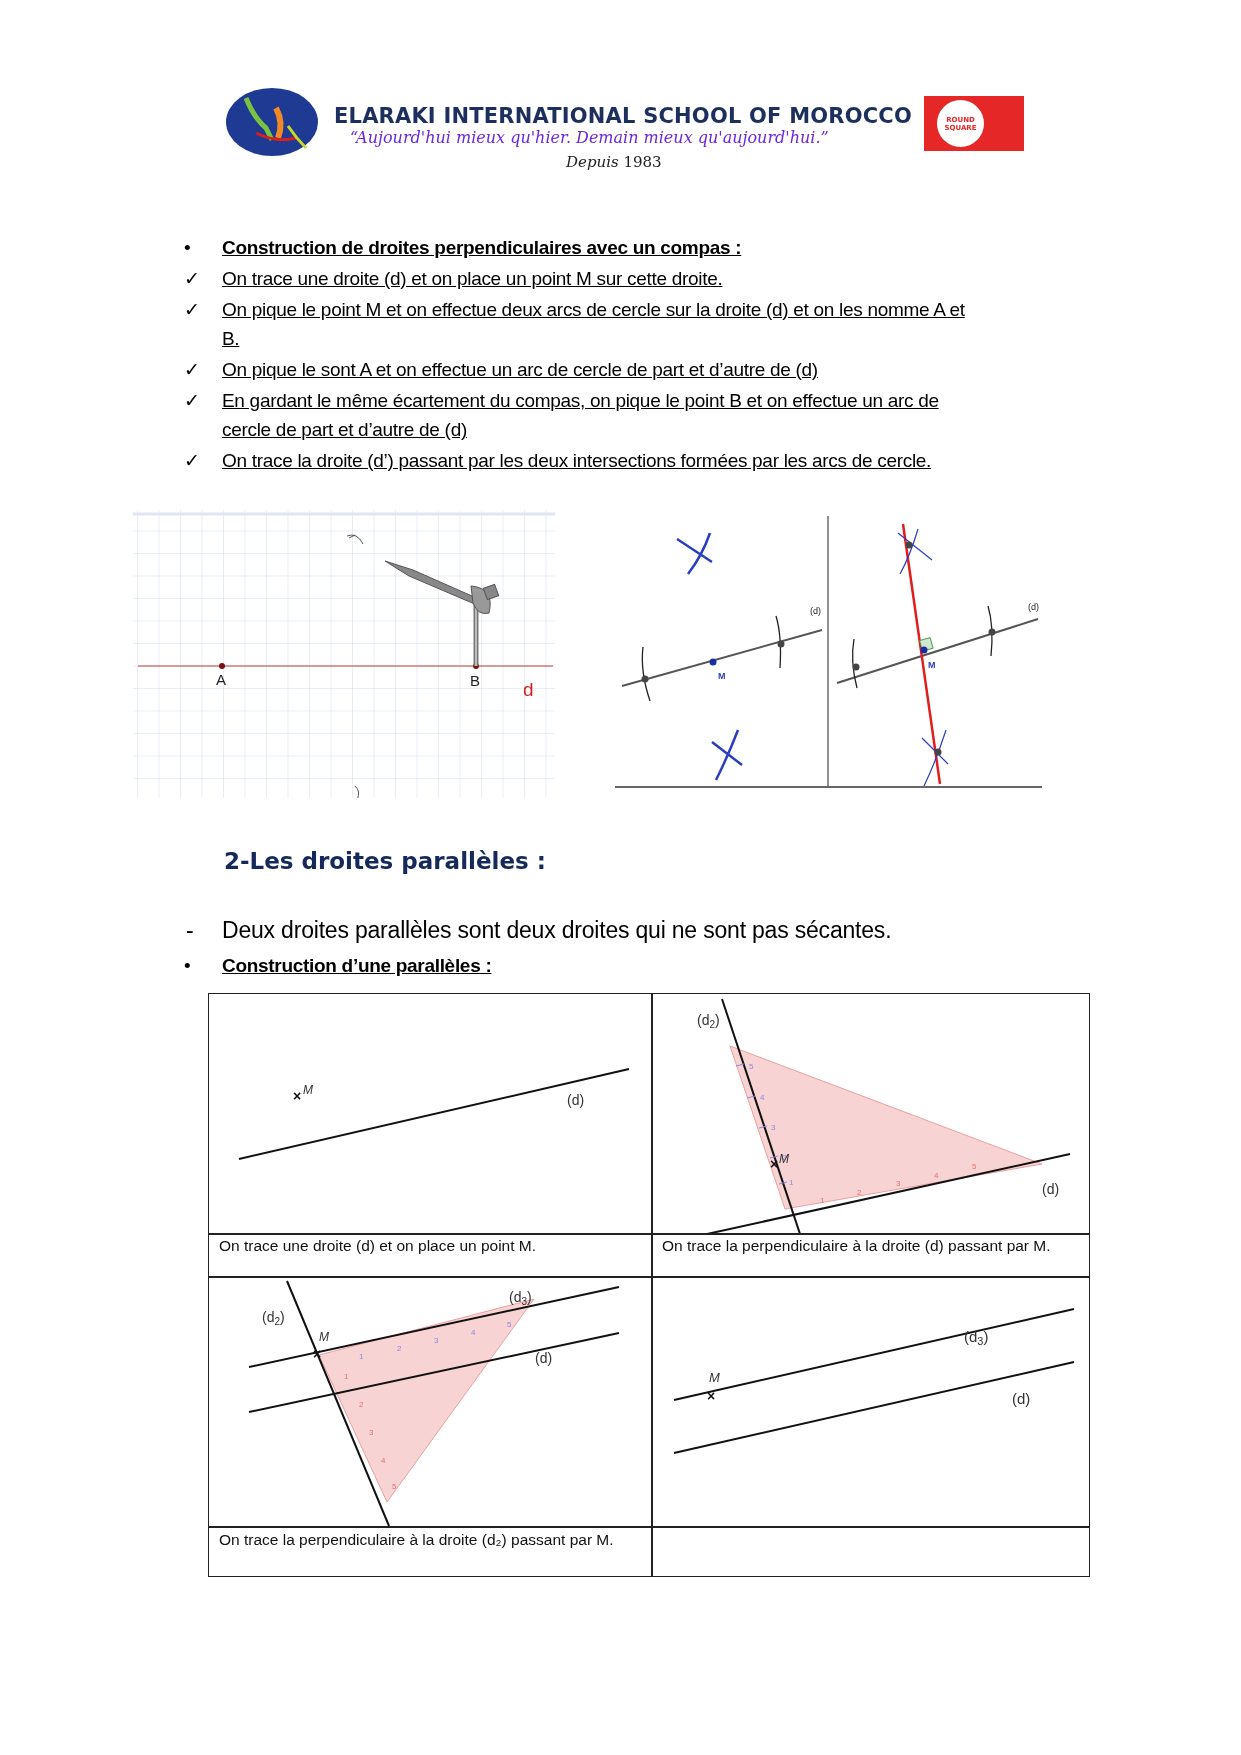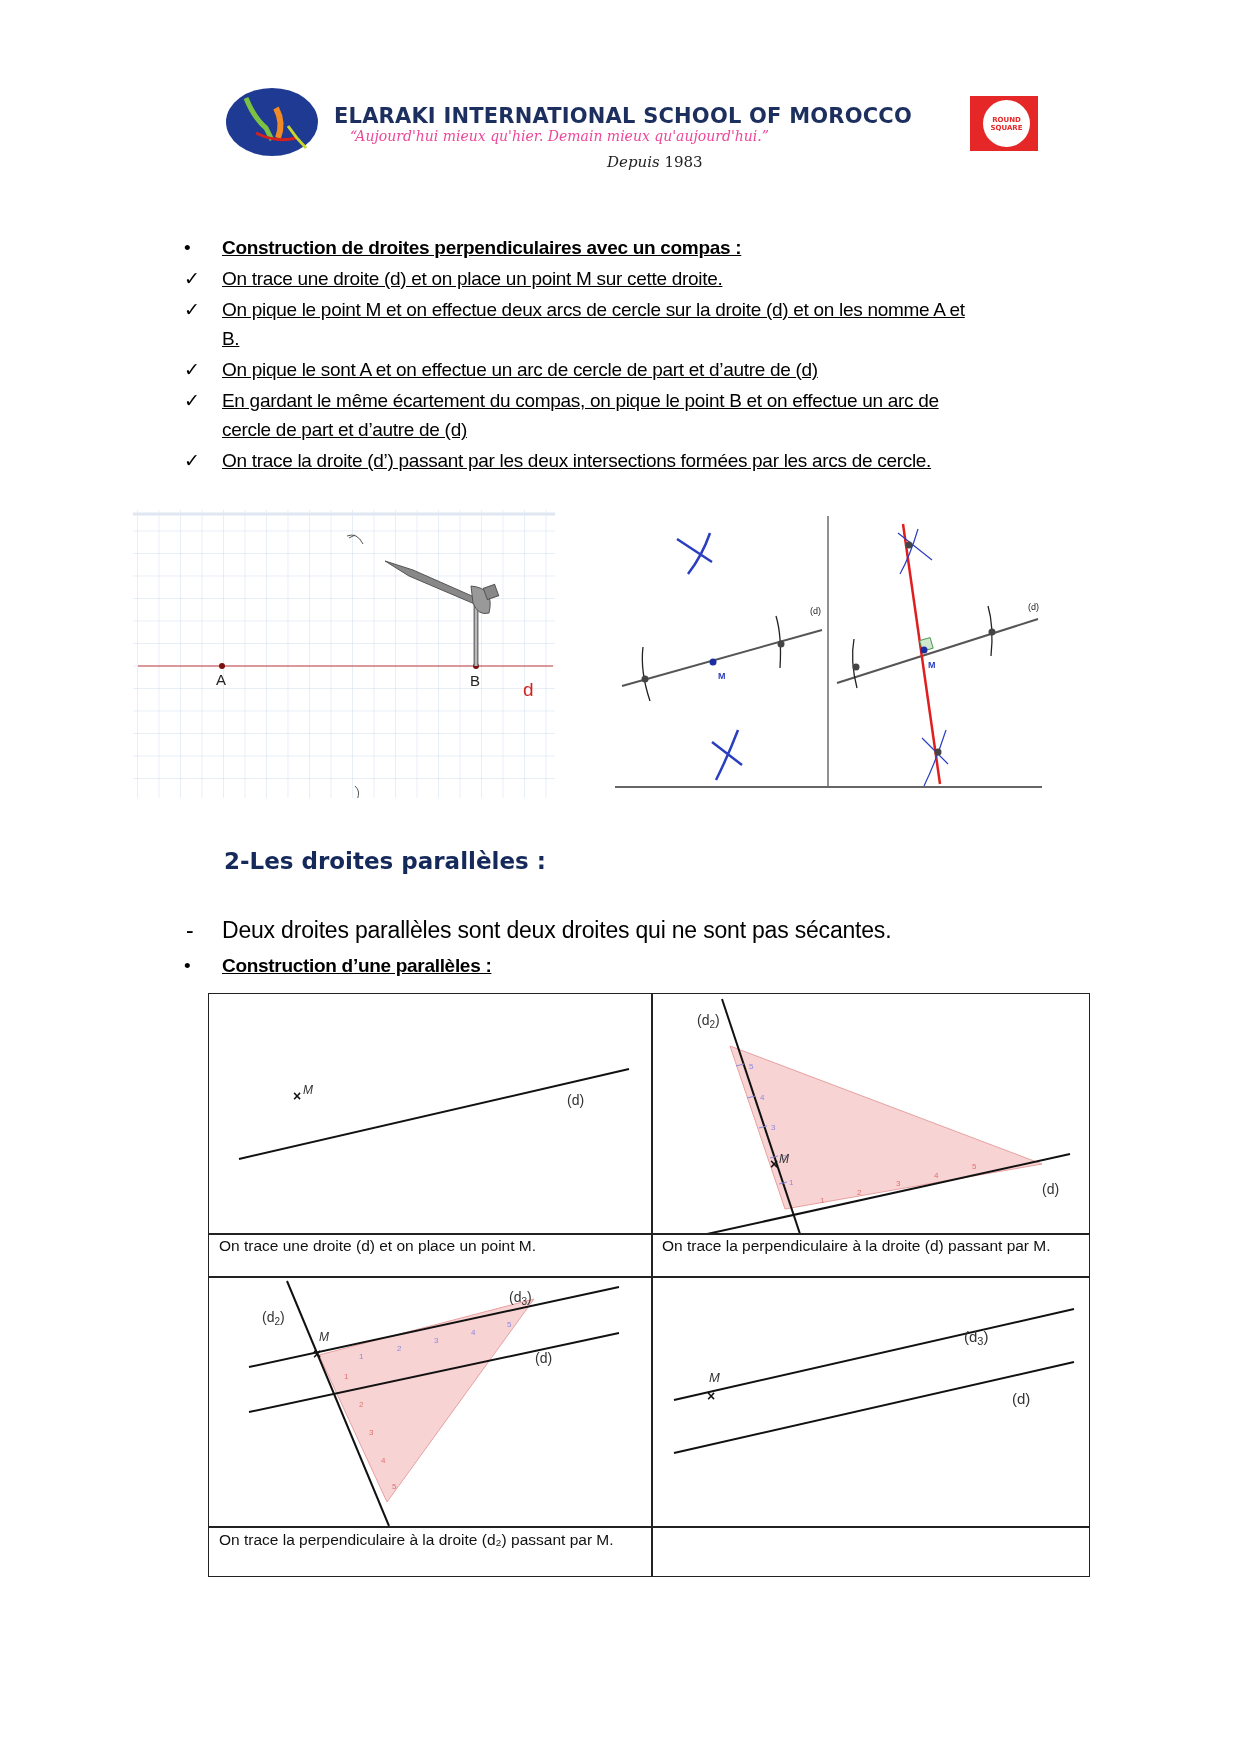--- a/index.html
+++ b/index.html
@@ -2,24 +2,24 @@
 <html><head>
 <meta charset="utf-8">
 <style>
   html, body { margin:0; padding:0; background:#ffffff; }
   body { width:1241px; height:1755px; position:relative; overflow:hidden; font-family:"Liberation Sans", sans-serif; color:#000; }
   .abs { position:absolute; }
 
   
   .logo-circle { left:226px; top:88px; width:92px; height:68px; border-radius:50%; background:#1f3a93; }
   .school-name { left:334px; top:104px; font-size:21px; font-weight:bold; color:#1c2f5e; letter-spacing:0.2px; font-family:"DejaVu Sans", sans-serif; white-space:nowrap; }
-  .motto { left:350px; top:128px; font-size:14px; font-style:italic; color:#ec4899; font-family:"DejaVu Serif", serif; white-space:nowrap; }
+  .motto { left:350px; top:128px; font-size:16px; font-style:italic; color:#6d28d9; font-family:"DejaVu Serif", serif; white-space:nowrap; }
   .depuis { left:566px; top:153px; font-size:15px; color:#222; font-family:"DejaVu Serif", serif; white-space:nowrap; }
-  .depuis i { font-style:italic;margin-left:41px; }
-  .rs-box { left:970px; top:96px; width:68px; height:55px; background:#e62727; }
+  .depuis i { font-style:italic; }
+  .rs-box { left:924px; top:96px; width:68px; height:55px; background:#e62727;padding-left:32px; }
   .rs-circle { position:absolute; left:13px; top:4px; width:47px; height:47px; border-radius:50%; background:#fff; display:flex; align-items:center; justify-content:center; flex-direction:column; }
   .rs-text { font-size:7px; font-weight:bold; color:#e62727; line-height:8px; text-align:center; font-family:"DejaVu Sans", sans-serif; }
 
   
   .line { left:184px; font-size:19px; line-height:22px; white-space:nowrap; font-family:"Liberation Sans", sans-serif; }
   .line .mark { display:inline-block; width:38px; }
   .txt { position:absolute; left:222px; font-size:19px; white-space:nowrap; font-family:"Liberation Sans", sans-serif; letter-spacing:-0.3px;text-decoration:underline; }
   .bold { font-weight:bold; }
   .heading { left:224px; top:848px; font-size:23px; font-weight:bold; color:#15295a; font-family:"DejaVu Sans", sans-serif; }
   .deflist { left:222px; top:917px; font-size:23px; font-family:"Liberation Sans", sans-serif; white-space:nowrap; letter-spacing:-0.2px; }

